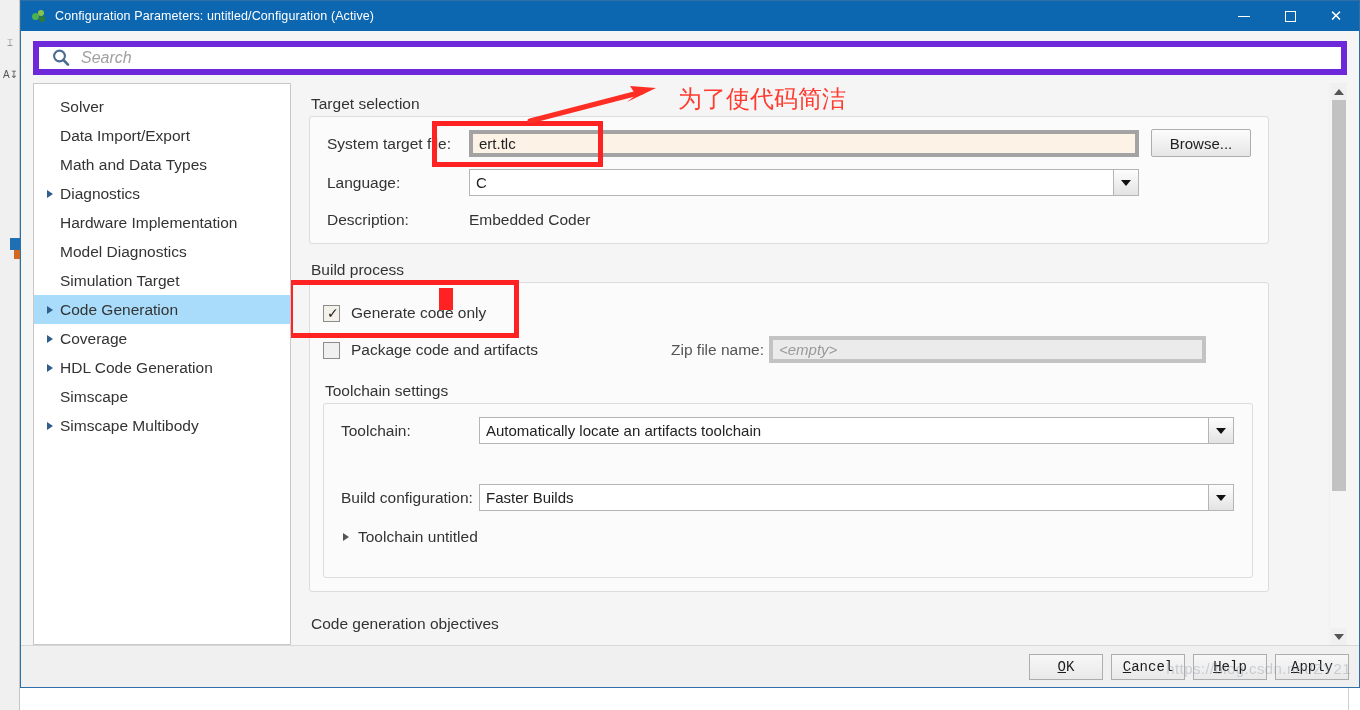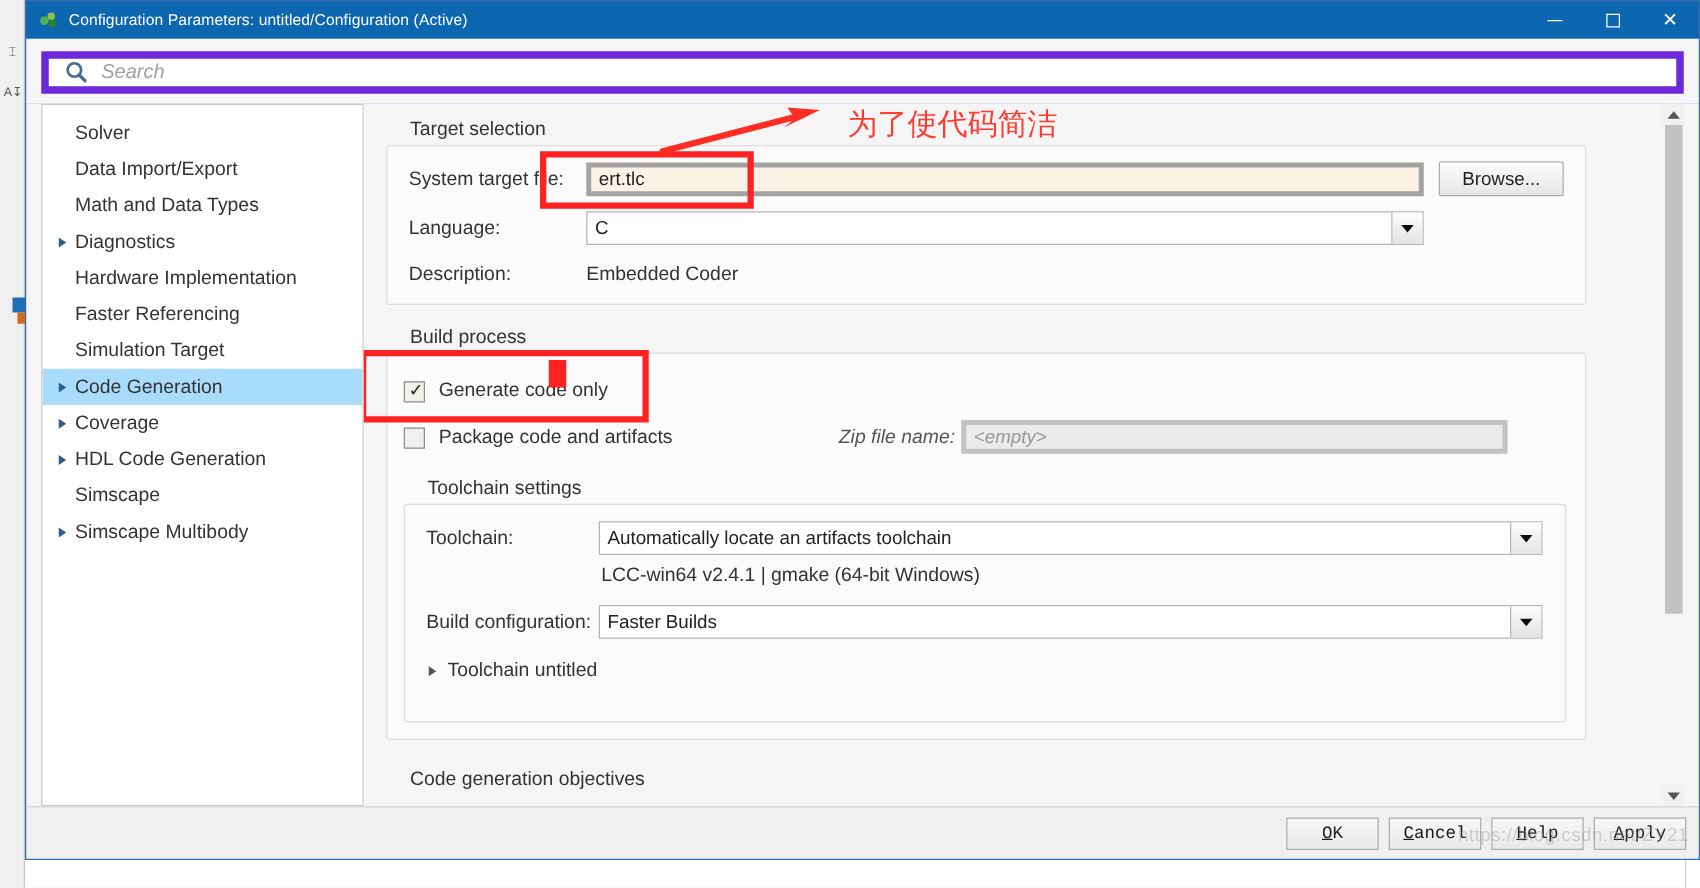--- a/index.html
+++ b/index.html
@@ -155,21 +155,21 @@
     border-top: 6px solid #555;
   }
   #sb-track { flex: 1; width: 14px; background: #f5f5f5; position: relative; }
   #sb-thumb {
     position: absolute; left: 0; top: 0; width: 14px; height: 74%;
     background: #c2c2c2;
   }
 
   
   .group-title {
-    font-size: 15.5px; color: #333; margin: 0 0 4px 19px;
+    font-size: 15.5px; color: #333; margin: 0 0 4px 2px;
   }
   .group-box {
     background: #fbfbfb; border: 1px solid #dcdcdc; border-radius: 3px;
   }
   .row { display: flex; align-items: center; }
   .lbl { font-size: 15.5px; color: #333; }
 
   .txtfield {
     height: 27px; border: 4px solid #a3a3a3; background: #fff;
     font-size: 15px; color: #222; display: flex; align-items: center;
@@ -322,21 +322,21 @@
             <i class="tri"></i>
           </span>
         <span>Diagnostics</span>
       </div>
       <div class="tree-item">
         <span class="tw"></span>
         <span>Hardware Implementation</span>
       </div>
       <div class="tree-item">
         <span class="tw"></span>
-        <span>Faster Referencing</span>
+        <span>Model Diagnostics</span>
       </div>
       <div class="tree-item">
         <span class="tw"></span>
         <span>Simulation Target</span>
       </div>
       <div class="tree-item selected">
         <span class="tw">
             <i class="tri"></i>
           </span>
         <span>Code Generation</span>
@@ -396,37 +396,36 @@
               <span class="mark">✓</span>
             </span>
           <span class="chklabel">Generate code only</span>
         </div>
 
         <div class="chkrow abs" style="left:32px; top:258px;">
           <span class="chkbox unchecked"></span>
           <span class="chklabel">Package code and artifacts</span>
         </div>
 
-        <div class="lbl abs" style="left:380px; top:258px; color:#555;font-style:italic;">Zip file name:</div>
+        <div class="lbl abs" style="left:380px; top:258px; color:#555;">Zip file name:</div>
         <div class="txtfield disabled abs" style="left:478px; top:253px; width:437px;">
           <span>&lt;empty&gt;</span>
         </div>
 
         <div class="group-title abs" style="left:32px; top:299px;">Toolchain settings</div>
         <div class="group-box abs" style="left:32px; top:320px; width:930px; height:175px;"></div>
 
         <div class="lbl abs" style="left:50px; top:339px;">Toolchain:</div>
         <div class="combo abs" style="left:188px; top:334px; width:755px;">
           <span class="ctext">Automatically locate an artifacts toolchain</span>
           <span class="carrow">
               <i></i>
             </span>
         </div>
 
-        <div class="lbl abs" style="left:190px; top:369px;">LCC-win64 v2.4.1 | gmake (64-bit Windows)</div>
 
         <div class="lbl abs" style="left:50px; top:406px;">Build configuration:</div>
         <div class="combo abs" style="left:188px; top:401px; width:755px;">
           <span class="ctext">Faster Builds</span>
           <span class="carrow">
               <i></i>
             </span>
         </div>
 
         <div class="row abs" style="left:52px; top:445px;">

